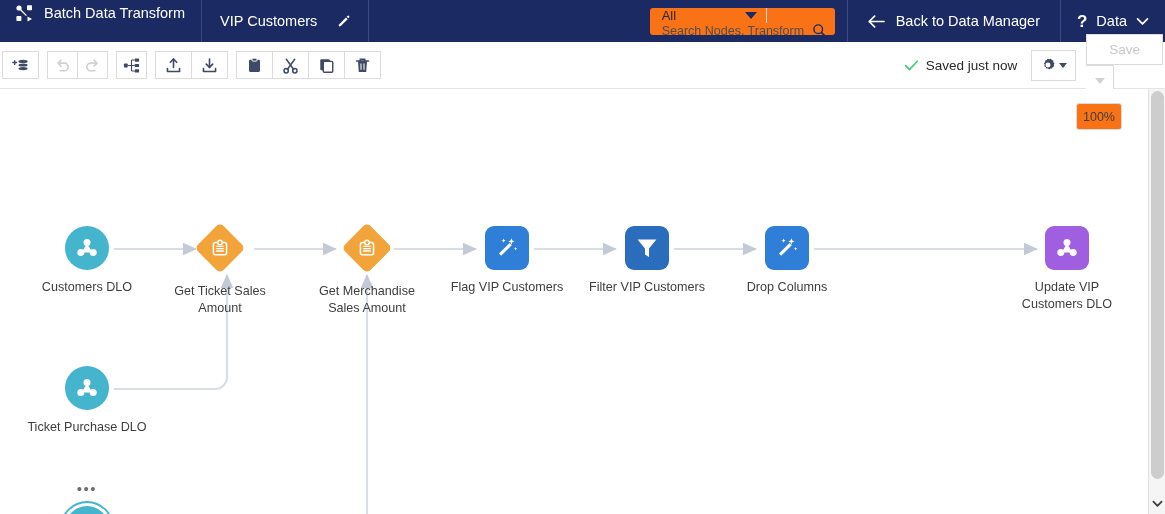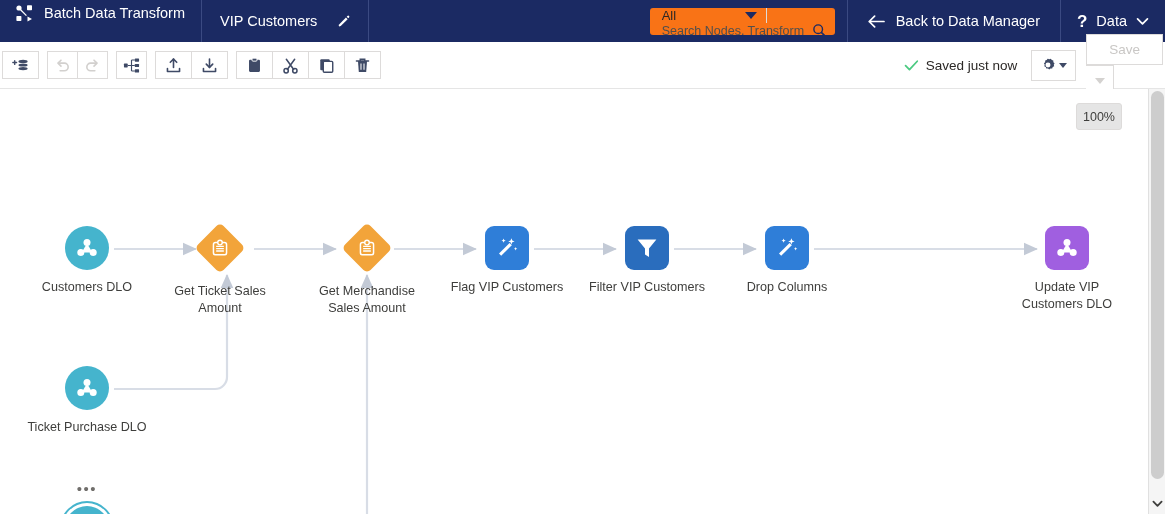--- a/index.html
+++ b/index.html
@@ -241,21 +241,21 @@
     color: #706e6b;
     line-height: 10px;
     cursor: pointer;
   }
 
   .zoom-ctl {
     position: absolute;
     top: 14px; right: 26px;
     width: 46px; height: 27px;
     border: 1px solid #dddbda;
-    background: #e5e5e5;
+    background: #f97316;
     border-radius: 3px;
     display:flex;align-items:center;justify-content:center;
     font-size: 12.5px; color: #3e3e3c;
     cursor: pointer;
   }
 
   
   .vscroll {
     position: absolute;
     right: 0; top: 0; bottom: 0;

